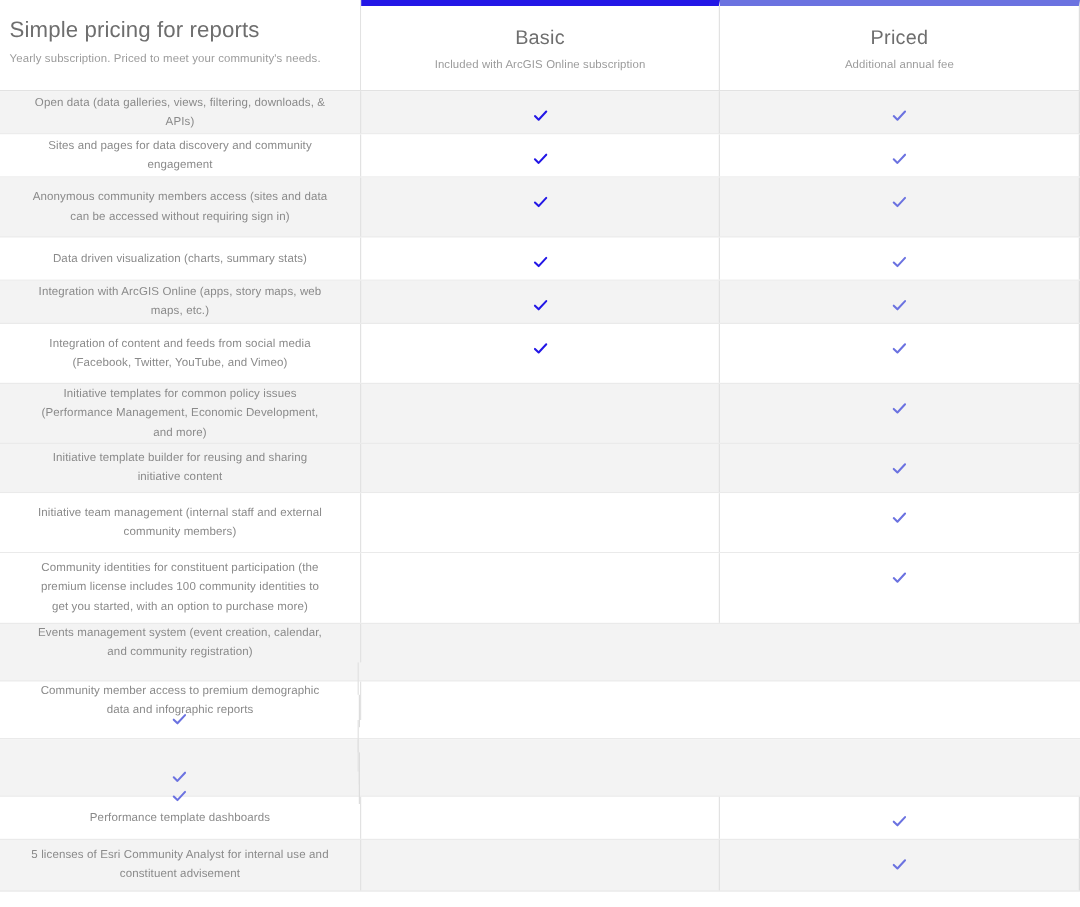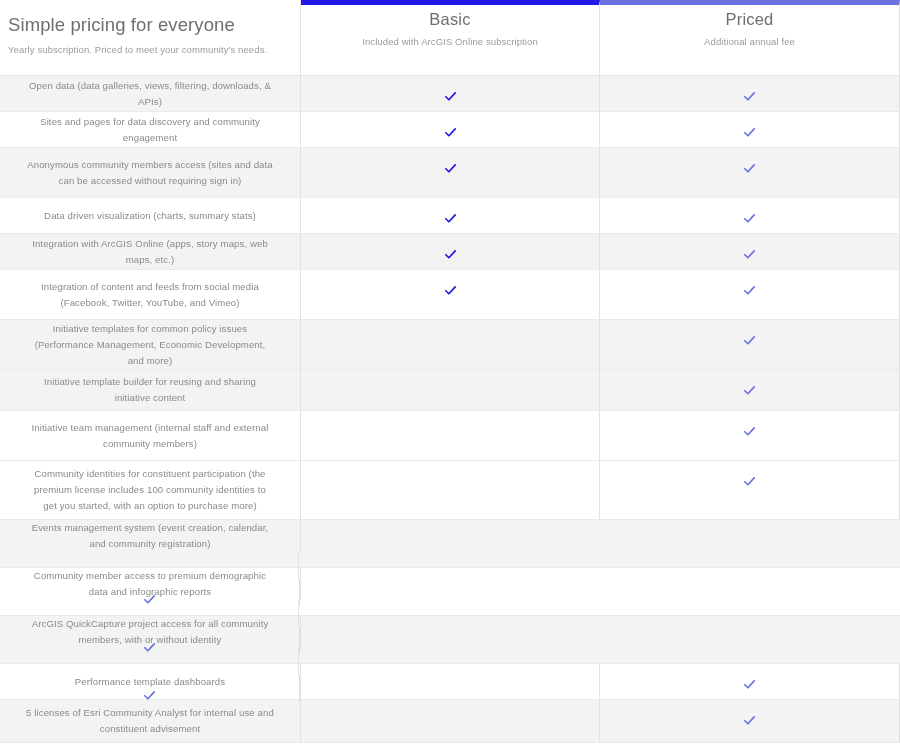--- a/index.html
+++ b/index.html
@@ -58,21 +58,21 @@
   .plan-cell {
     width: 299px;
     height: 100%;
     background: #ffffff;
     border-right: 1px solid #e2e2e2;
     border-top: 5px solid #2317e6;
     display: flex;
     flex-direction: column;
     align-items: center;
     justify-content: flex-start;
-    padding-top: 3px;
+    padding-top: 16px;
   }
 
   .plan-cell.premium {
     width: 300px;
     border-top-color: #6b72e0;
     border-right: 1px solid #dddddd;
   }
 
   .plan-name {
     font-size: 16.5px;
@@ -152,21 +152,21 @@
   .h-50 { height: 50px; }
   .h-59 { height: 59px; }
 </style>
 </head>
 <body>
 
 <div class="pricing-page">
 
   <div class="header-row">
     <div class="intro-cell">
-      <div class="intro-title">Simple pricing for everyone</div>
+      <div class="intro-title">Simple pricing for reports</div>
       <div class="intro-sub">Yearly subscription. Priced to meet your community's needs.</div>
     </div>
 
     <div class="plan-cell basic">
       <div class="plan-name">Basic</div>
       <div class="plan-desc">Included with ArcGIS Online subscription</div>
     </div>
 
     <div class="plan-cell premium">
       <div class="plan-name">Priced</div>
@@ -313,21 +313,20 @@
         <div class="check-cell">
           <span class="check hidden"></span>
         </div>
         <div class="check-cell premium">
           <svg class="check" viewBox="0 0 16 16" aria-hidden="true">
             <path d="M2.2 8.3 L6.0 12.0 L13.8 3.6" fill="none" stroke="#6b72e0" stroke-width="2.1" stroke-linecap="round" stroke-linejoin="round"></path>
           </svg>
         </div>
       </div>
       <div class="feature-row h-48 shaded">
-        <div class="feature-label">ArcGIS QuickCapture project access for all community members, with or without identity</div>
         <div class="check-cell">
           <span class="check hidden"></span>
         </div>
         <div class="check-cell premium">
           <svg class="check" viewBox="0 0 16 16" aria-hidden="true">
             <path d="M2.2 8.3 L6.0 12.0 L13.8 3.6" fill="none" stroke="#6b72e0" stroke-width="2.1" stroke-linecap="round" stroke-linejoin="round"></path>
           </svg>
         </div>
       </div>
       <div class="feature-row h-36">

